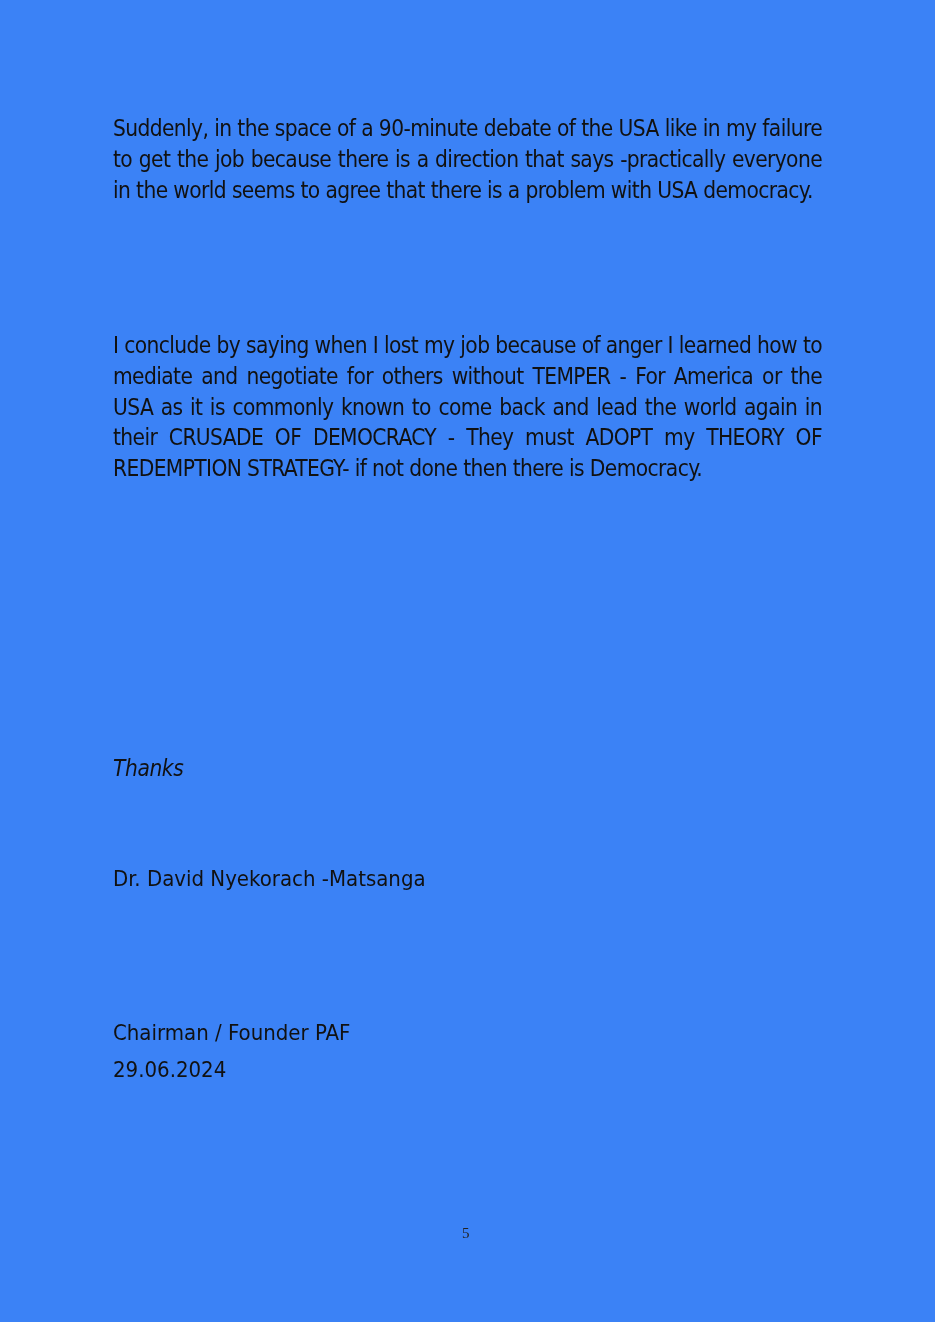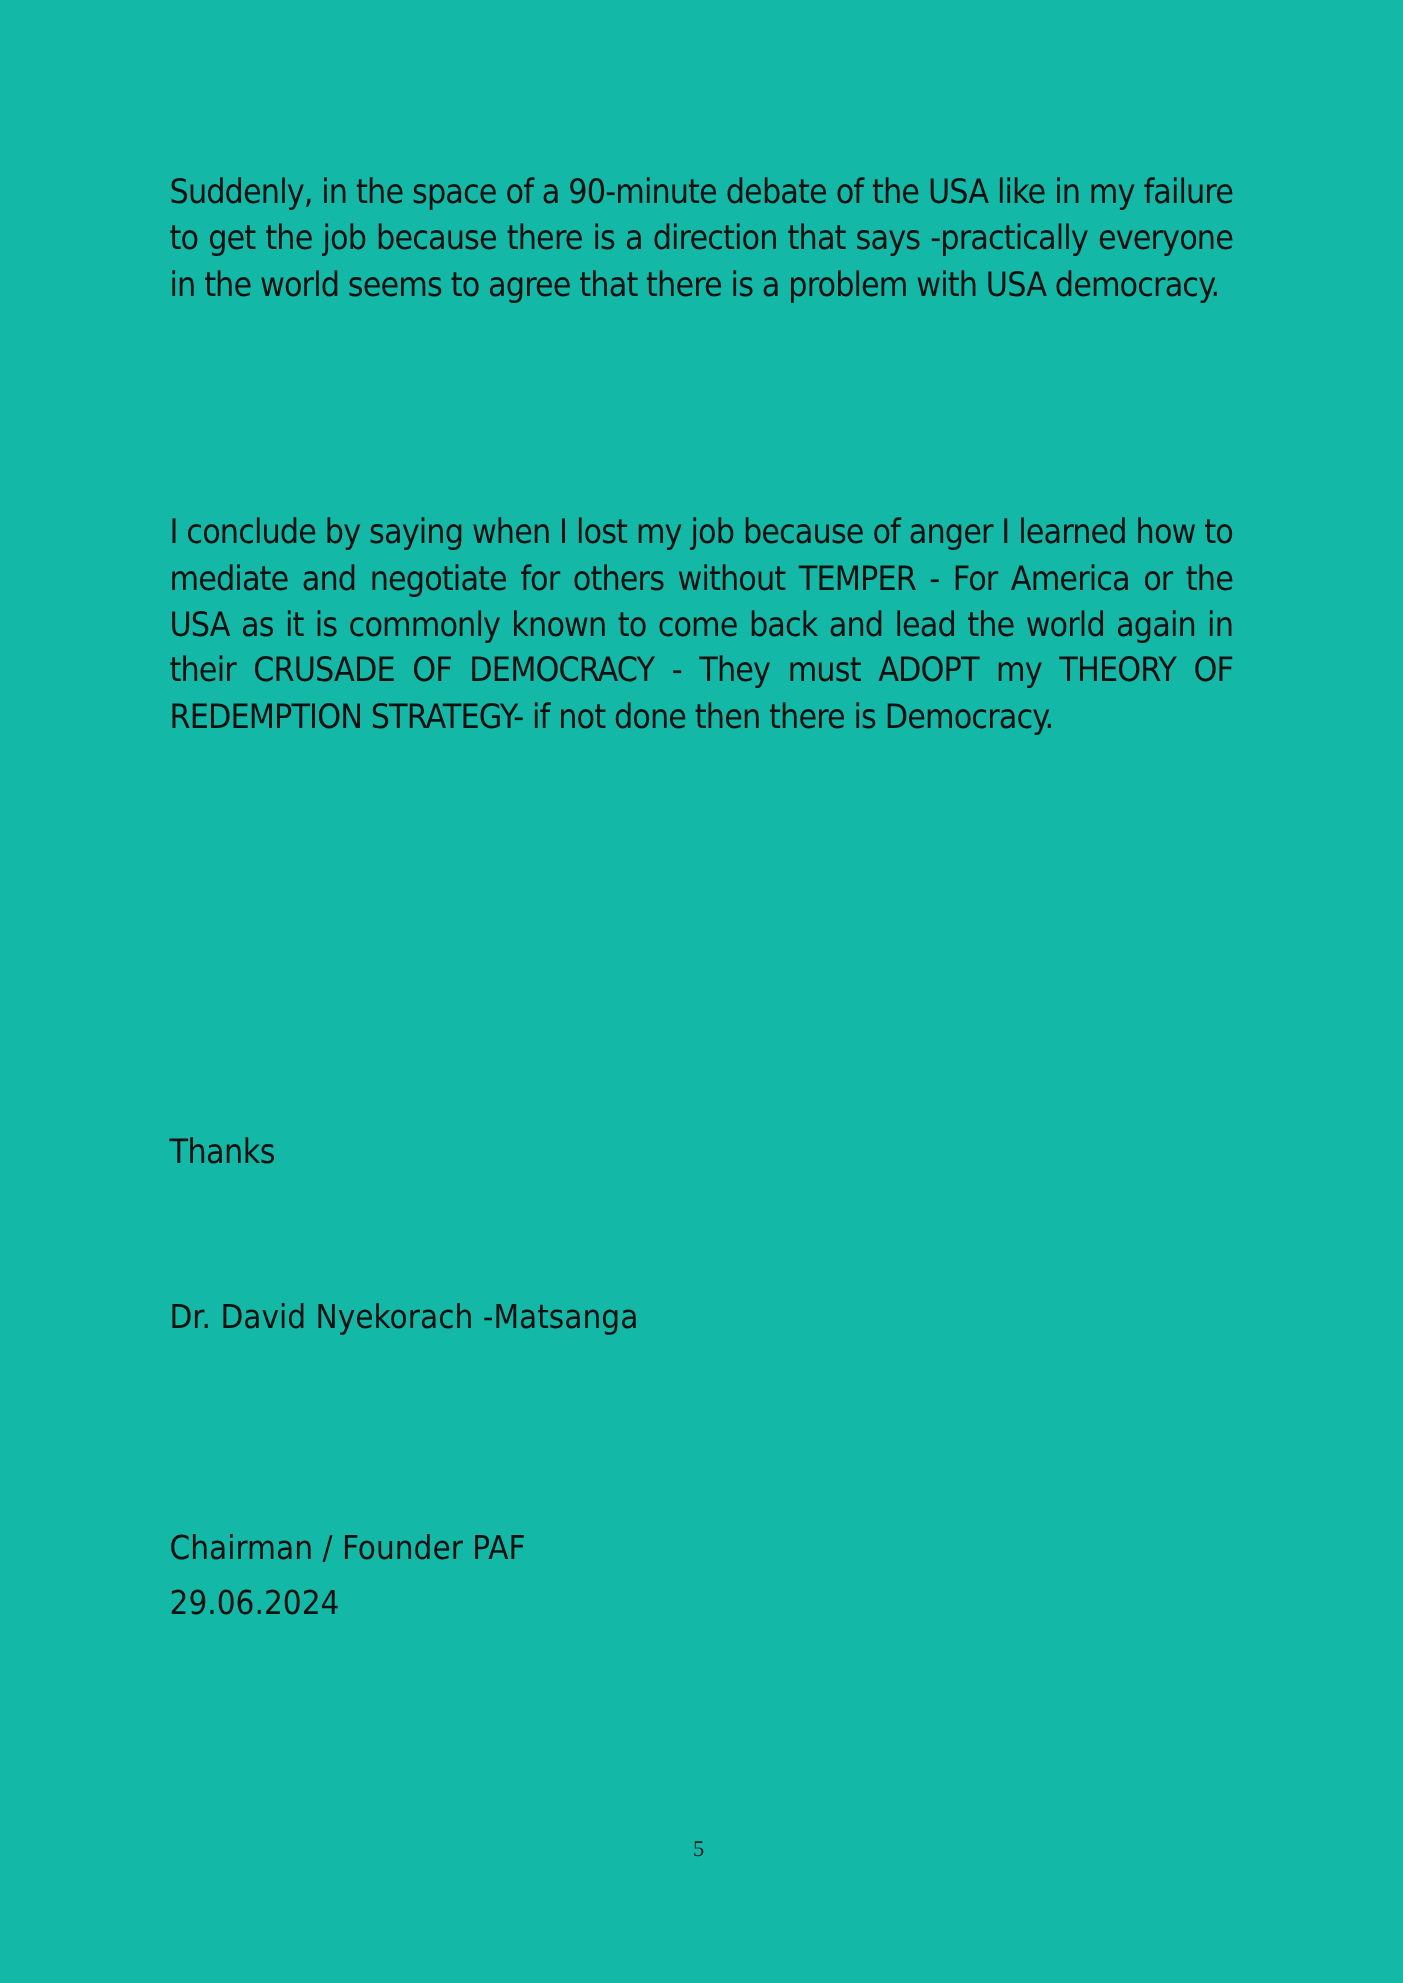--- a/index.html
+++ b/index.html
@@ -12,21 +12,21 @@
       height: 1322px;
       position: relative;
       overflow: hidden;
       font-family: "DejaVu Sans Condensed", "DejaVu Sans", sans-serif;
       color: #111111;
     }
     .page {
       position: absolute;
       left: 0; top: 0;
       width: 935px; height: 1322px;
-      background: #14b8a6;
+      background: #3b82f6;
     }
     .para {
       position: absolute;
       left: 113px;
       width: 709px;
       font-size: 22.5px;
       line-height: 30.8px;
       text-align: justify;
       letter-spacing: -0.6px;
       font-stretch: condensed;
@@ -49,24 +49,24 @@
     }
     .sig { letter-spacing: 0px; font-size: 22px; }
   </style>
 </head>
 <body>
 
 <div class="page">
 
   <div class="para" style="top:113px;">Suddenly, in the space of a 90-minute debate of the USA like in my failure to get the job because there is a direction that says -practically everyone in the world seems to agree that there is a problem with USA democracy.</div>
 
-  <div class="para" style="top:340px;">I conclude by saying when I lost my job because of anger I learned how to mediate and negotiate for others without TEMPER   - For America or the USA as it is commonly known to come back and lead the world again in their CRUSADE OF DEMOCRACY - They must ADOPT my THEORY OF REDEMPTION STRATEGY- if not done then there is Democracy.</div>
+  <div class="para" style="top:330px;">I conclude by saying when I lost my job because of anger I learned how to mediate and negotiate for others without TEMPER   - For America or the USA as it is commonly known to come back and lead the world again in their CRUSADE OF DEMOCRACY - They must ADOPT my THEORY OF REDEMPTION STRATEGY- if not done then there is Democracy.</div>
 
 
-  <div class="line" style="top:753px;">Thanks</div>
+  <div class="line" style="top:753px;font-style:italic;">Thanks</div>
 
   <div class="line sig" style="top:864px;">Dr. David Nyekorach -Matsanga</div>
 
   <div class="line sig" style="top:978px;margin-top:40px;">Chairman / Founder PAF</div>
 
 
   <div class="line sig" style="top:1055px;">29.06.2024</div>
 
 
 

